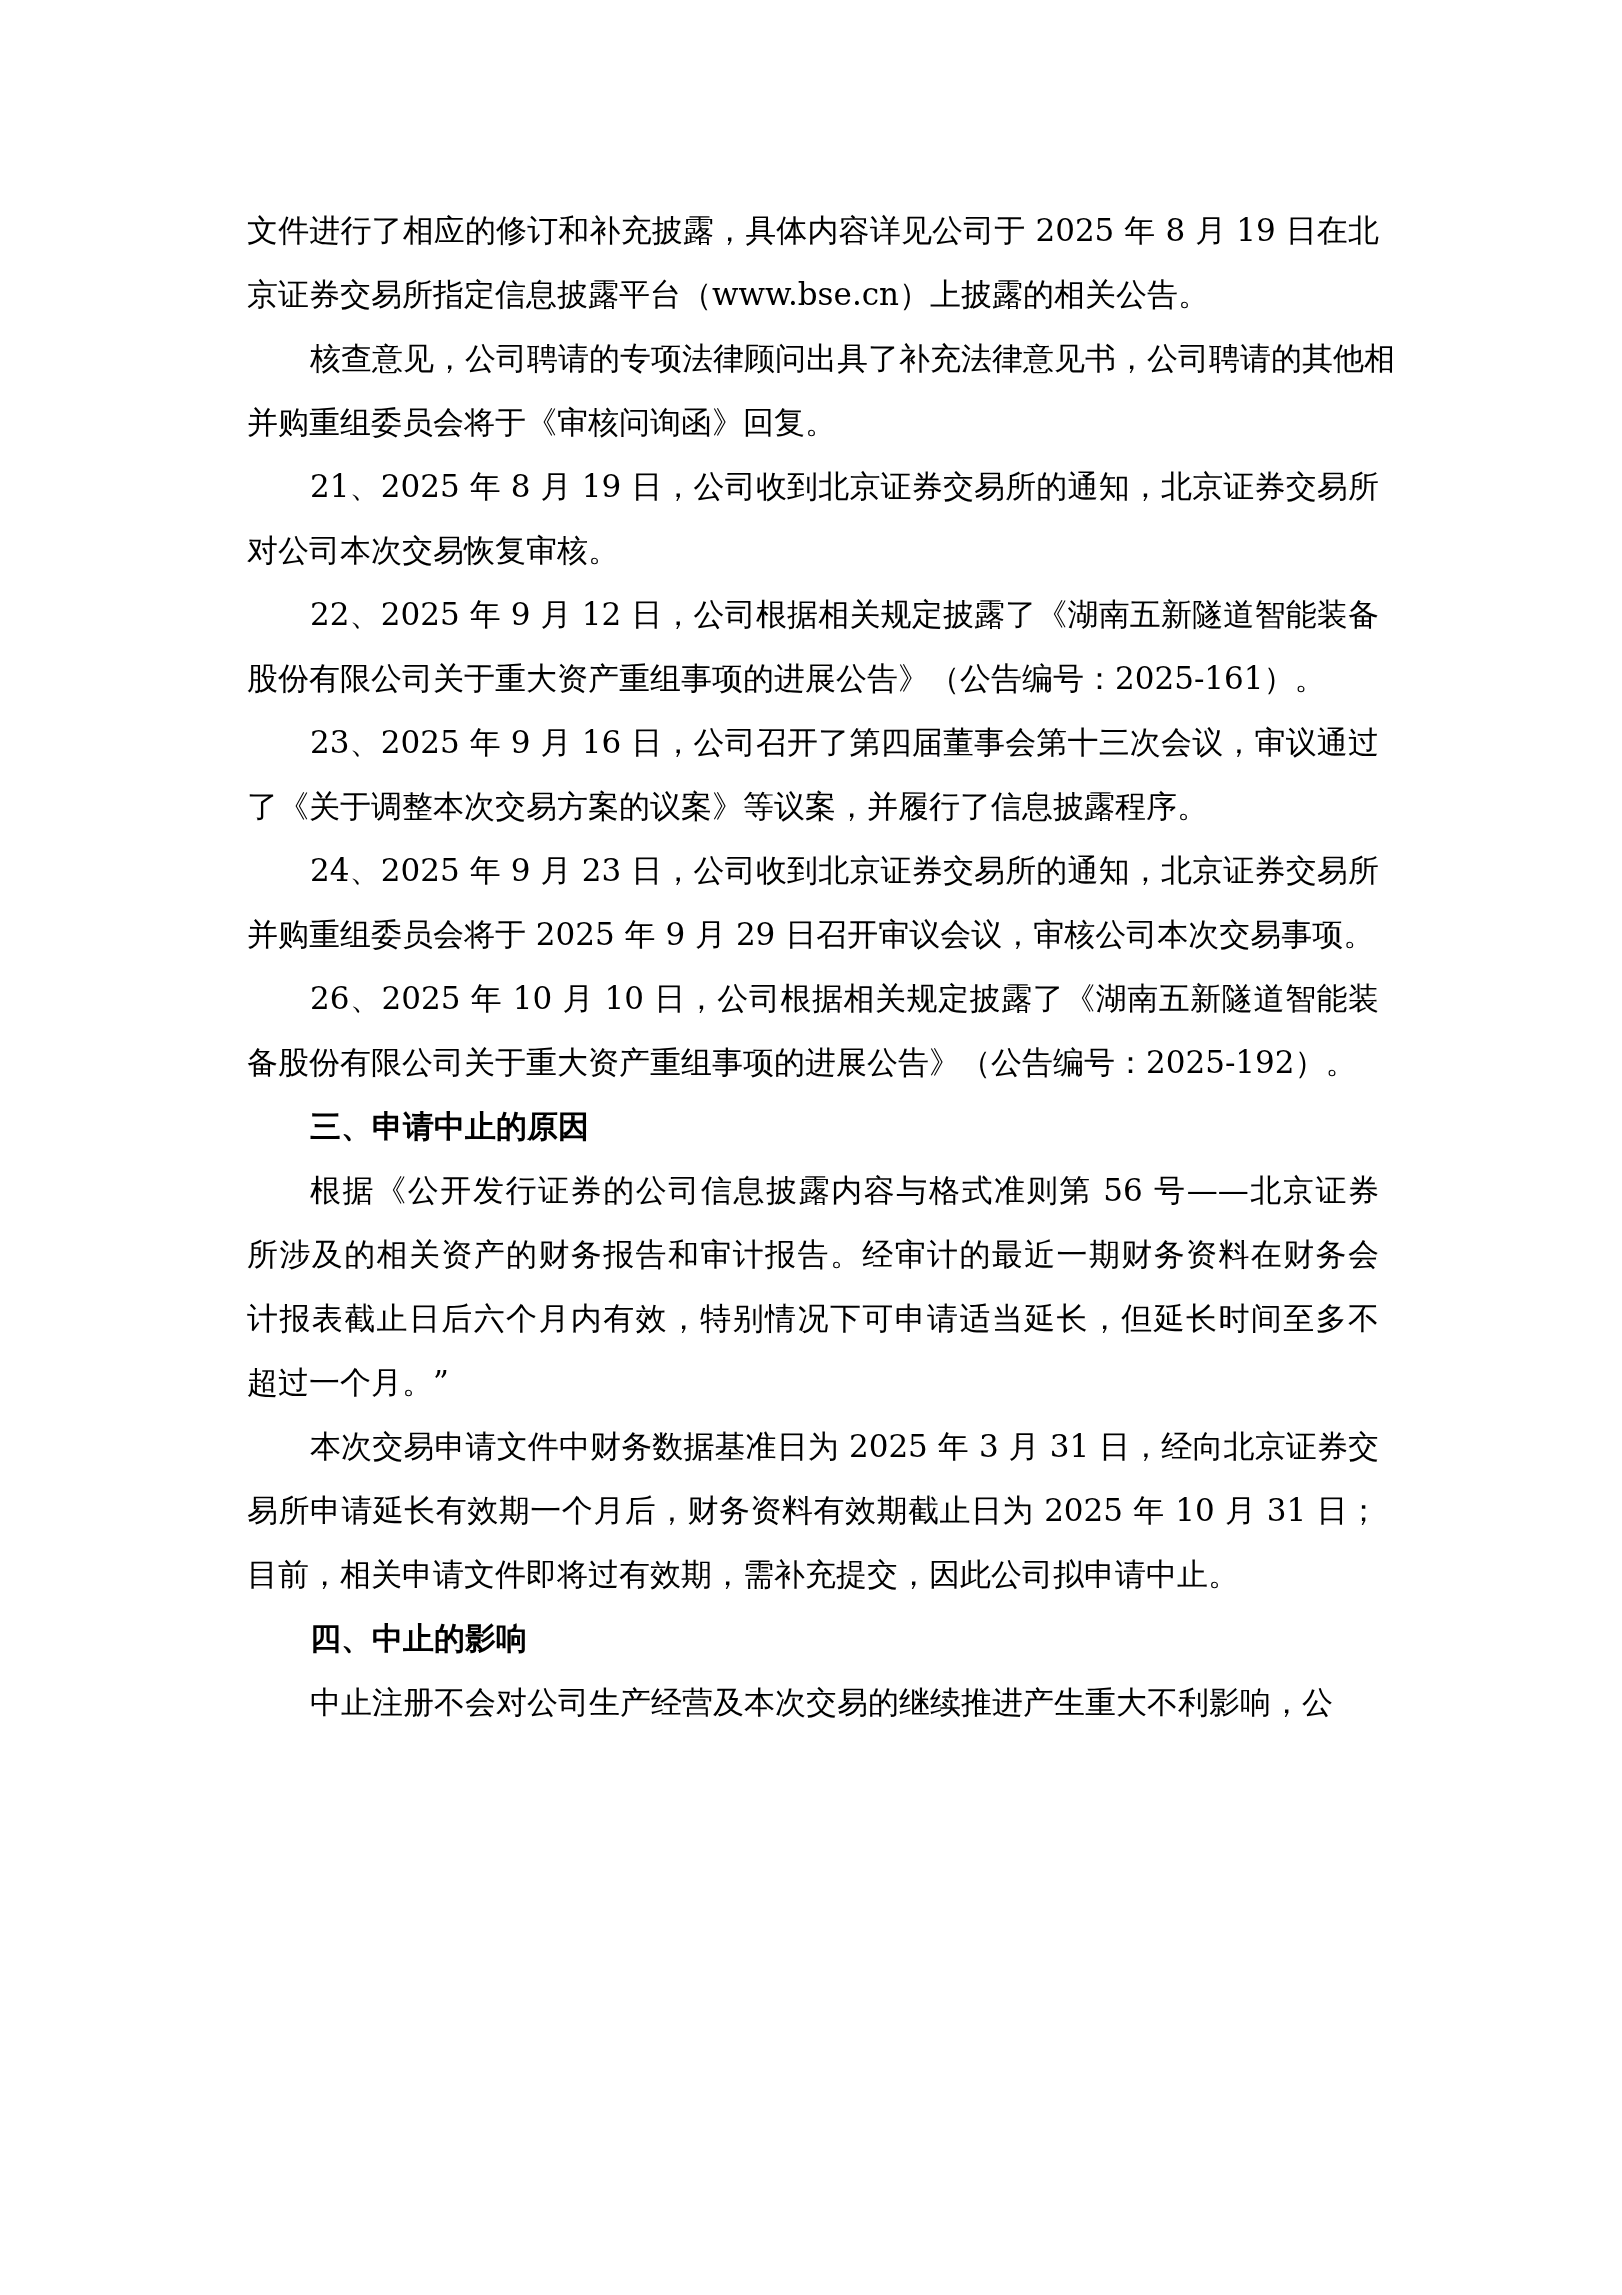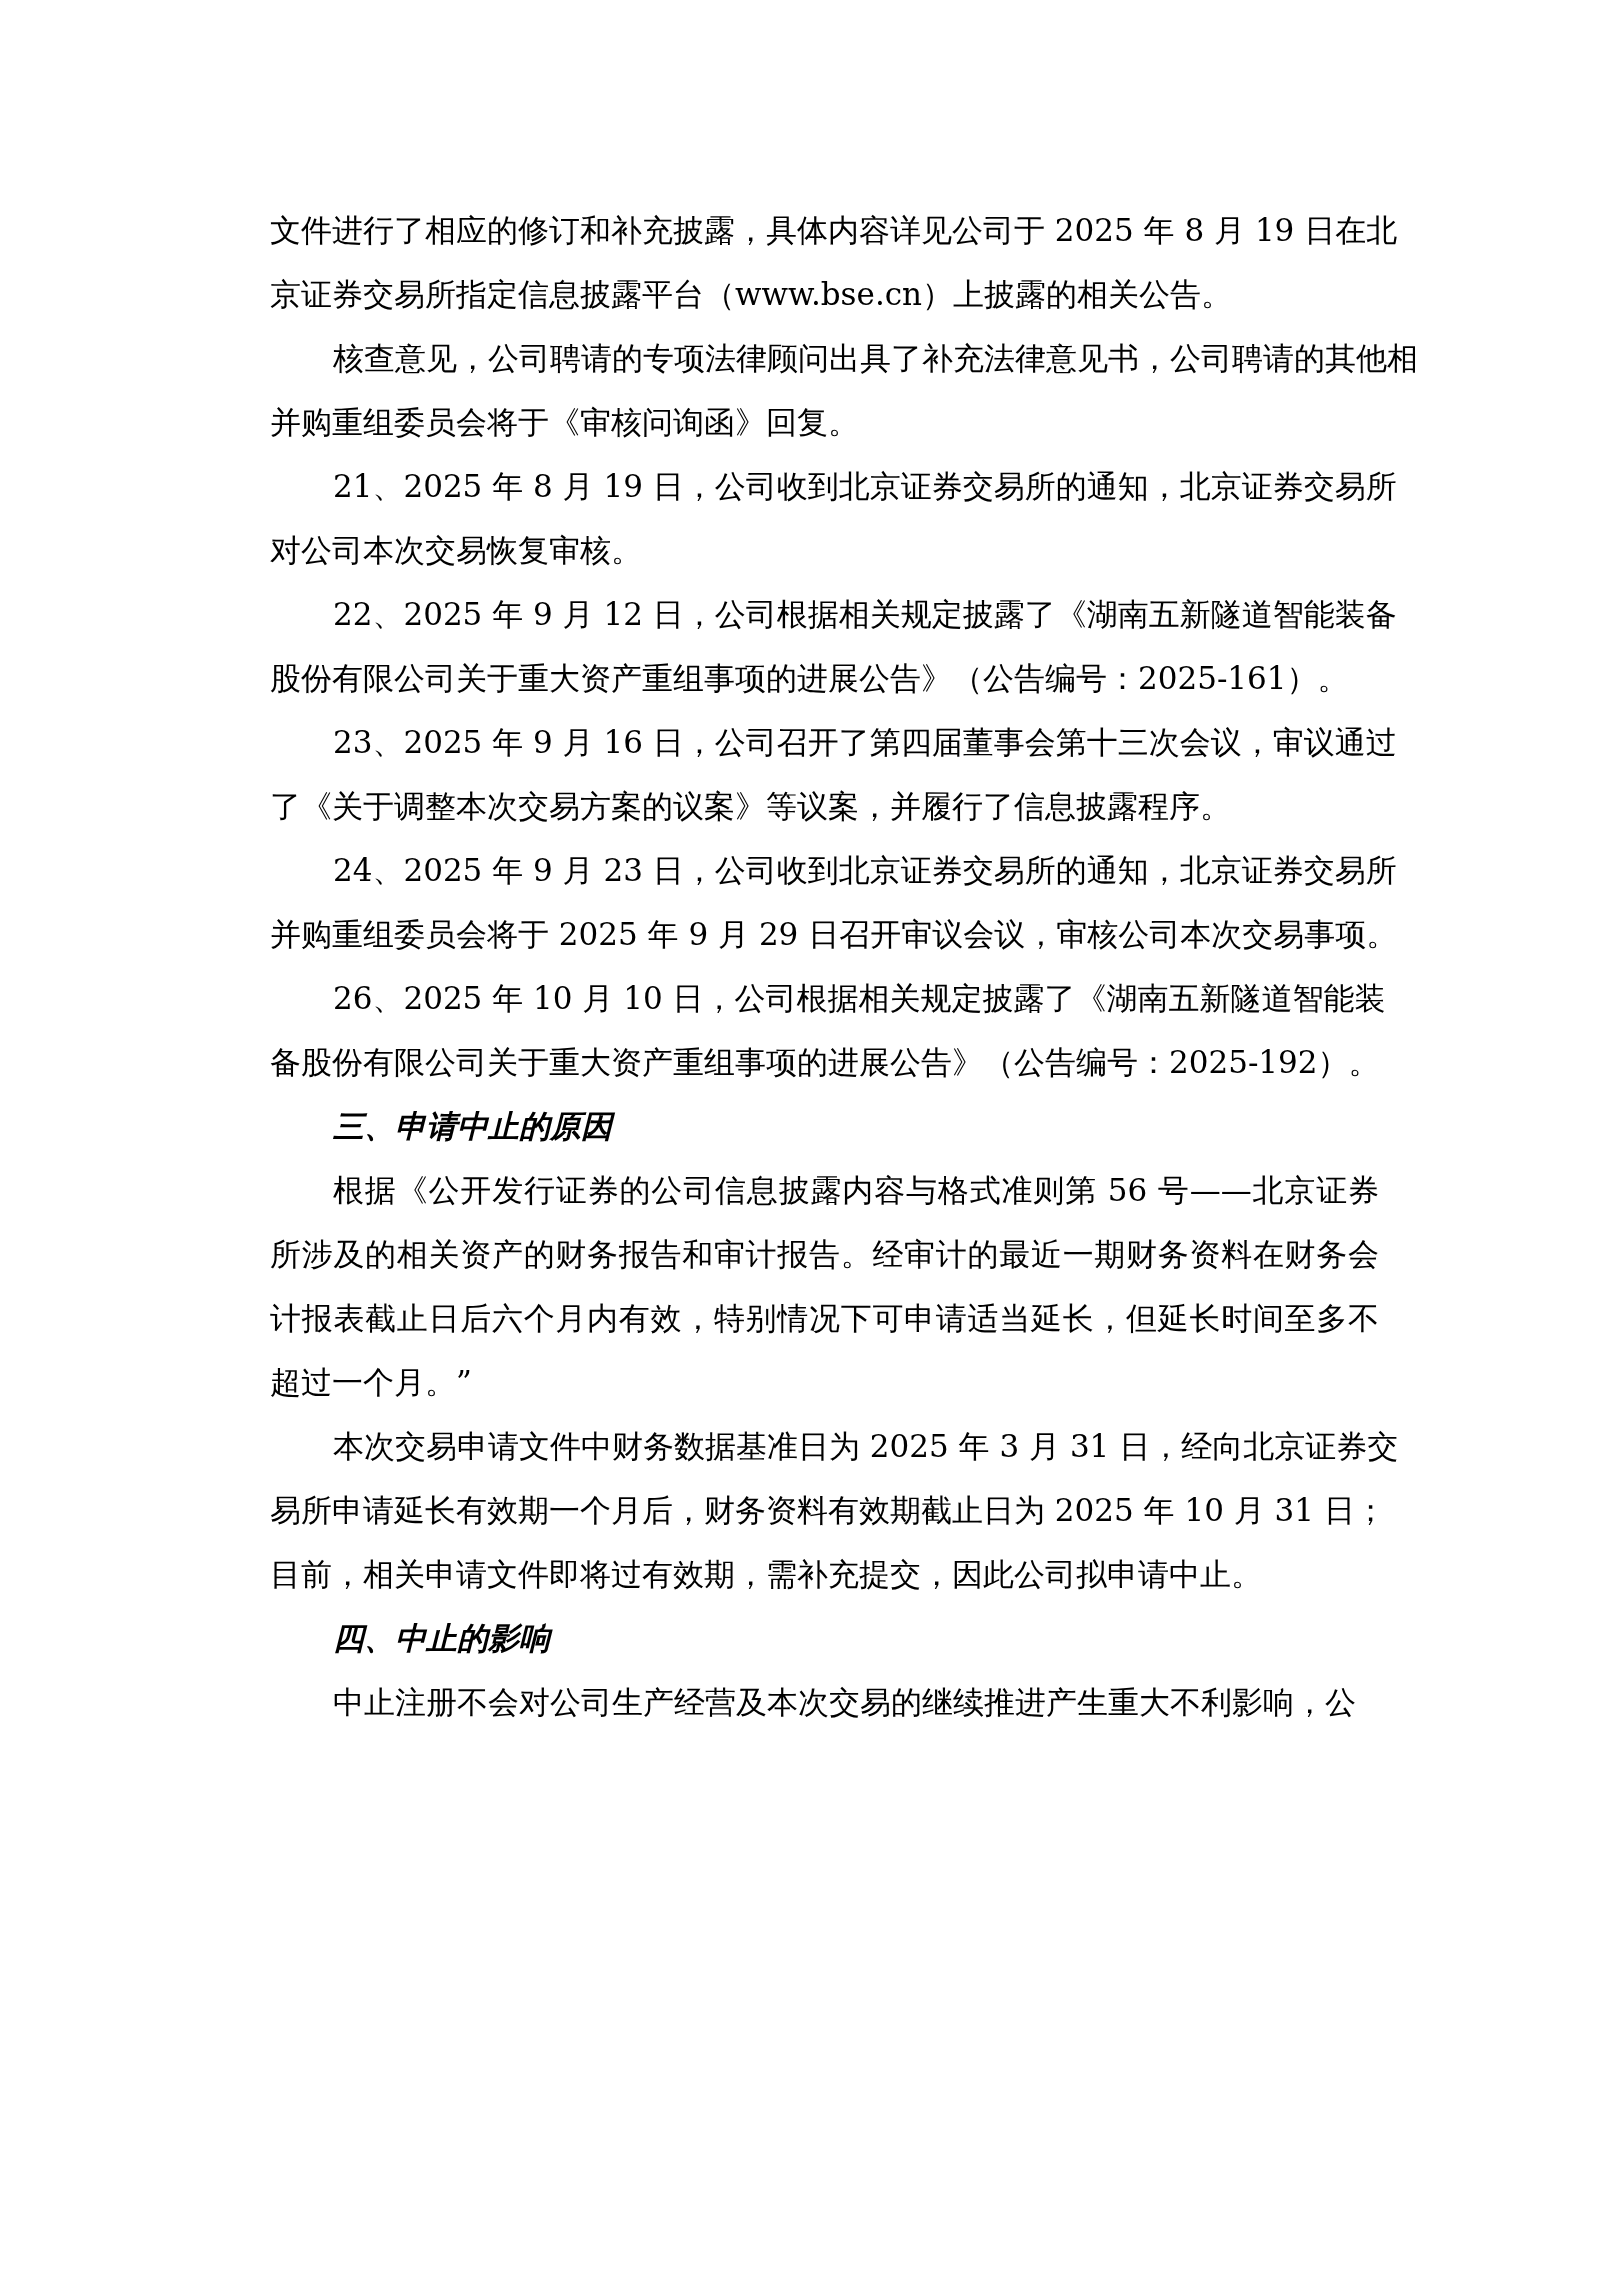--- a/index.html
+++ b/index.html
@@ -21,31 +21,29 @@
     color: #000000;
     font-family: "DejaVu Serif", "Liberation Serif", serif;
     font-size: 31px;
     line-height: 64px;
   }
   .para { margin: 0; padding: 0; }
   .line {
     display: block;
     white-space: nowrap;
     height: 64px;
-    margin-left: 23px;
   }
   .para.indent .line:first-child { padding-left: 63px; }
   .para.justify .line:not(:last-child) {
     text-align: justify;
     text-align-last: justify;
   }
   .heading .line {
     font-weight: bold;
     padding-left: 63px;
-    font-style: italic;
   }
 </style>
 </head>
 <body>
 
 <div class="page">
 
   <div class="para justify">
     <span class="line">文件进行了相应的修订和补充披露，具体内容详见公司于 2025 年 8 月 19 日在北</span>
     <span class="line">京证券交易所指定信息披露平台（www.bse.cn）上披露的相关公告。</span>

